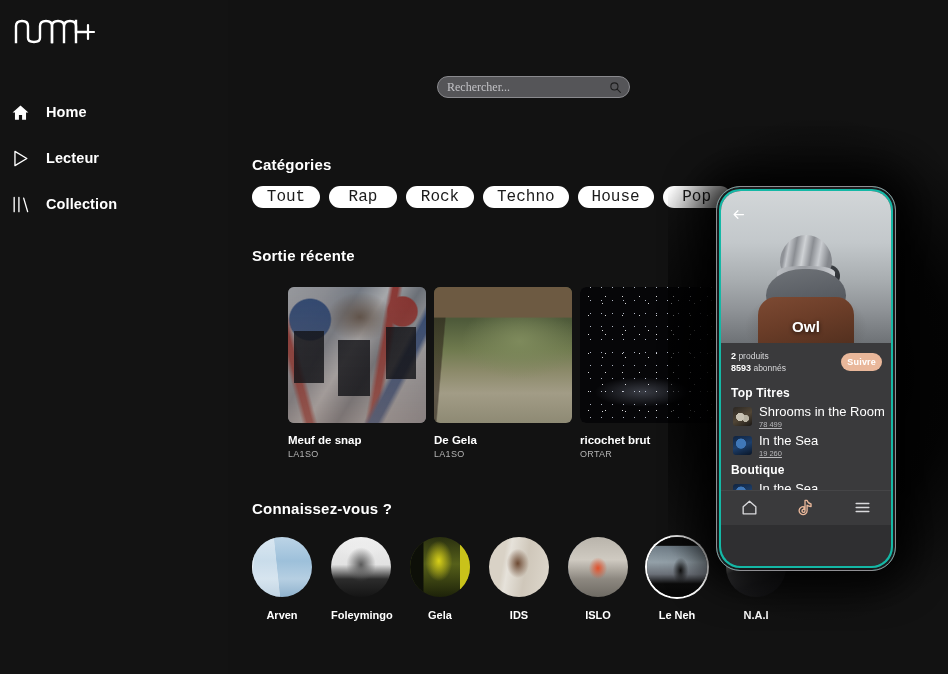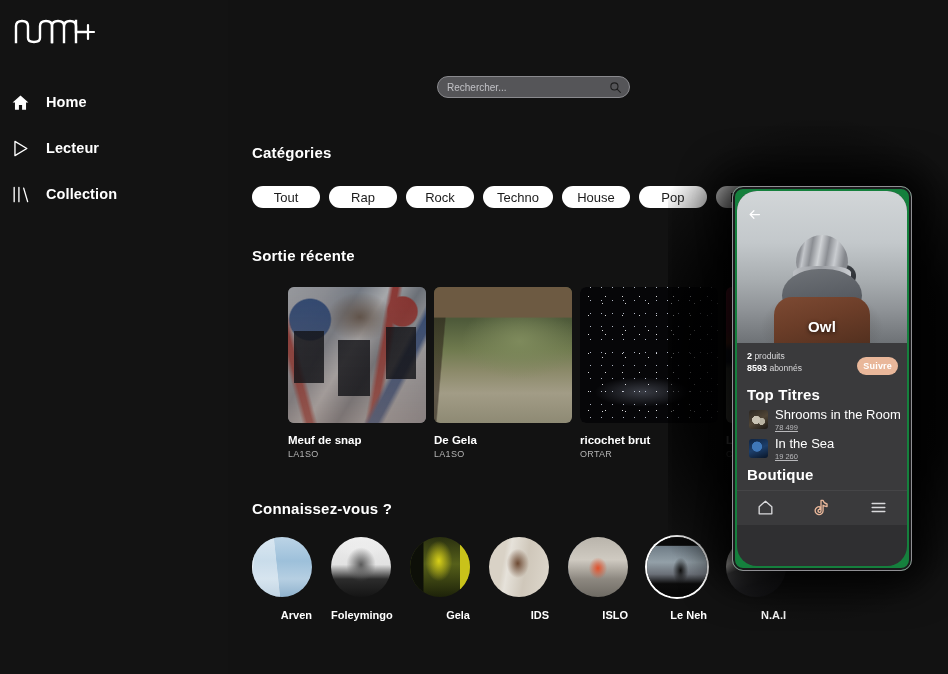--- a/index.html
+++ b/index.html
@@ -9,60 +9,60 @@
     font-family:"Liberation Sans", sans-serif;
     color:#ffffff;
     position:relative;
   }
   
   #sidebar{
     position:absolute;left:0;top:0;width:228px;height:674px;
     background:#131313;
   }
   .logo-wrap{position:absolute;left:8px;top:12px;width:90px;height:40px;}
-  .nav{position:absolute;left:0;top:84px;width:228px;}
+  .nav{position:absolute;left:0;top:94px;width:228px;}
   .nav-item{
     display:flex;align-items:center;gap:14px;
     height:36px;padding-left:8px;margin-bottom:10px;
     cursor:pointer;
   }
   .nav-icon{width:24px;height:24px;display:flex;align-items:center;justify-content:center;}
   .nav-label{font-size:14.5px;font-weight:700;color:#ffffff;letter-spacing:.1px;}
 
   
   #main{position:absolute;left:228px;top:0;width:720px;height:674px;}
 
   .search-row{position:absolute;left:209px;top:76px;width:191px;}
   .search-box{
     position:relative;width:191px;height:20px;
     background:#555558;border:1px solid #8a8a8e;border-radius:11px;
     display:flex;align-items:center;
   }
   .search-input{
     border:none;outline:none;background:transparent;
-    color:#c9c9cc;font-size:10px;font-family:Liberation Sans, sans-serif;
+    color:#c9c9cc;font-size:12px;font-family:Liberation Serif, serif;
     padding:0 22px 0 9px;width:100%;height:100%;
   }
   .search-input::placeholder{color:#c2c2c6;}
   .search-icon{position:absolute;right:7px;top:3px;width:13px;height:13px;}
 
   .section-title{
     position:absolute;font-size:15px;font-weight:700;color:#ffffff;letter-spacing:.2px;
   }
-  #cat-title{left:24px;top:144px;}
+  #cat-title{left:24px;top:156px;}
   #rec-title{left:24px;top:247px;}
   #know-title{left:24px;top:500px;}
 
   .chips{position:absolute;left:24px;top:186px;display:flex;gap:9px;}
   .chip{
     background:#ffffff;color:#1b1b1b;
     border-radius:12px;height:22px;min-width:40px;
     display:flex;align-items:center;justify-content:center;
-    font-size:13px;font-weight:400;padding:0 14px;cursor:pointer;
-    font-family:Liberation Sans, sans-serif;
+    font-size:16px;font-weight:400;padding:0 14px;cursor:pointer;
+    font-family:Liberation Mono, monospace;
   }
 
   
   .cards{position:absolute;left:24px;top:287px;display:flex;gap:8px;margin-left:36px;}
   .card{width:138px;cursor:pointer;}
   .card-art{
     width:138px;height:136px;border-radius:6px;overflow:hidden;position:relative;
     background:#222;
   }
   .card-title{font-size:11.5px;font-weight:700;color:#fff;margin-top:11px;white-space:nowrap;}
@@ -113,21 +113,21 @@
   
   .art4{width:100%;height:100%;position:relative;
     background:linear-gradient(180deg,#e8355f 0%, #ea3a63 32%, #e9683f 41%, #2a3550 47%, #27304a 55%, #9aa18c 60%, #b9bba6 74%, #c9c9b4 100%);}
   .art4:before{content:"";position:absolute;right:0;top:0;width:26%;height:100%;
     background:linear-gradient(180deg,#b3283f 0%, #7c1f30 55%, #5d2230 100%);}
   .art4:after{content:"";position:absolute;right:18%;top:34%;width:22%;height:16%;border-radius:50%;
     background:radial-gradient(circle at 40% 40%, #f2a06a, #b9542e);}
 
   
   .artists{position:absolute;left:24px;top:537px;display:flex;gap:19px;}
-  .artist{width:60px;cursor:pointer;text-align:right;}
+  .artist{width:60px;cursor:pointer;text-align:center;}
   .avatar{
     width:60px;height:60px;border-radius:50%;overflow:hidden;position:relative;background:#333;
   }
   .avatar.ring{box-shadow:0 0 0 2px #ffffff;}
   .artist-name{font-size:11px;font-weight:700;color:#fff;margin-top:12px;white-space:nowrap;}
 
   .av1{width:100%;height:100%;
     background:
       linear-gradient(96deg, rgba(255,255,255,.55) 0 6%, transparent 7%),
       linear-gradient(84deg, rgba(255,255,255,.45) 42% , transparent 43%),
@@ -161,23 +161,23 @@
       radial-gradient(ellipse 30% 30% at 42% 34%, #e4e2de 0%, rgba(228,226,222,0) 70%),
       linear-gradient(160deg,#d8d6d2 0 34%, #4a4a4c 46%, #232326 70%, #121214 100%);}
 
   
   #phone-glow{
     position:absolute;left:668px;top:120px;width:360px;height:500px;
     background:radial-gradient(ellipse at 42% 50%, rgba(0,0,0,.95) 0%, rgba(0,0,0,.75) 45%, rgba(0,0,0,0) 72%);
     pointer-events:none;
   }
   #phone{
-    position:absolute;left:732px;top:186px;width:178px;height:383px;
-    border-radius:11px;
-    background:#15803d;
+    position:absolute;left:716px;top:186px;width:178px;height:383px;
+    border-radius:24px;
+    background:#14b8a6;
     border:1.5px solid #8f8f93;
     box-shadow:0 0 38px 14px rgba(0,0,0,.85), inset 0 0 0 2px #1b1b1d;
     overflow:hidden;
   }
   .phone-screen{position:absolute;inset:4px;border-radius:20px;overflow:hidden;background:#2f2f31;}
 
   .ph-hero{position:relative;width:100%;height:152px;
     background:
       radial-gradient(ellipse 50% 36% at 50% 90%, rgba(60,55,52,.55), rgba(60,55,52,0) 72%),
       linear-gradient(180deg,#d2d6d8 0%, #c3c8cb 34%, #a9aeb1 58%, #8f9397 78%, #6e7276 100%);}
@@ -189,33 +189,33 @@
     background:linear-gradient(95deg,#bdc0c4,#9a9da2 48%,#cbced2);}
   .fig-hood{position:absolute;left:8px;top:34px;width:80px;height:44px;border-radius:46% 46% 26% 26%/60% 60% 40% 40%;
     background:linear-gradient(170deg,#6f7378 0%, #5c6066 55%, #4d5157 100%);}
   .fig-body{position:absolute;left:0;top:62px;width:96px;height:46px;border-radius:18px 18px 0 0;
     background:linear-gradient(165deg,#7d4a33 0%, #6b3d28 48%, #53301f 100%);}
   .fig-face{position:absolute;left:60px;top:30px;width:22px;height:22px;border-radius:50%;
     background:linear-gradient(150deg,#3f4348,#2b2e32);}
   .ph-name{position:absolute;left:0;right:0;bottom:8px;text-align:center;
     font-size:15px;font-weight:700;color:#fff;text-shadow:0 1px 4px rgba(0,0,0,.75);letter-spacing:.2px;}
 
-  .ph-meta{display:flex;align-items:flex-end;justify-content:space-between;
+  .ph-meta{display:flex;align-items:center;justify-content:space-between;
     padding:7px 9px 6px 10px;background:#3a3a3c;}
   .ph-stats{line-height:1.35;}
   .ph-stat{font-size:8.5px;color:#d8d8da;}
   .ph-stat b{color:#ffffff;font-size:9px;}
   .ph-follow{
     background:#e9b79a;color:#ffffff;border:none;border-radius:10px;
     font-size:9px;font-weight:700;padding:4px 6px;cursor:pointer;
     font-family:"Liberation Sans", sans-serif;letter-spacing:.2px;
   }
 
   .ph-body{background:#3a3a3c;padding:2px 0 0 0;height:142px;position:relative;overflow:hidden;}
-  .ph-sec{font-size:15px;font-weight:700;color:#fff;padding:3px 14px 2px 10px;letter-spacing:.2px;}
+  .ph-sec{font-size:12px;font-weight:700;color:#fff;padding:3px 14px 2px 10px;letter-spacing:.2px;}
   .ph-row{display:flex;align-items:center;gap:7px;padding:2px 8px 2px 12px;cursor:pointer;}
   .ph-thumb{width:19px;height:19px;border-radius:3px;flex:none;}
   .th-shroom{background:
       radial-gradient(circle at 38% 52%, #c9c3b4 0 26%, rgba(201,195,180,0) 28%),
       radial-gradient(circle at 66% 60%, #b8b2a2 0 20%, rgba(184,178,162,0) 22%),
       linear-gradient(150deg,#2a2622 0%, #514636 52%, #1a1714 100%);}
   .th-sea{background:
       radial-gradient(circle at 42% 40%, #3f77b8 0 30%, rgba(63,119,184,0) 34%),
       linear-gradient(160deg,#0f2340 0%, #1d3f6b 50%, #091527 100%);}
   .ph-rtext{min-width:0;}

